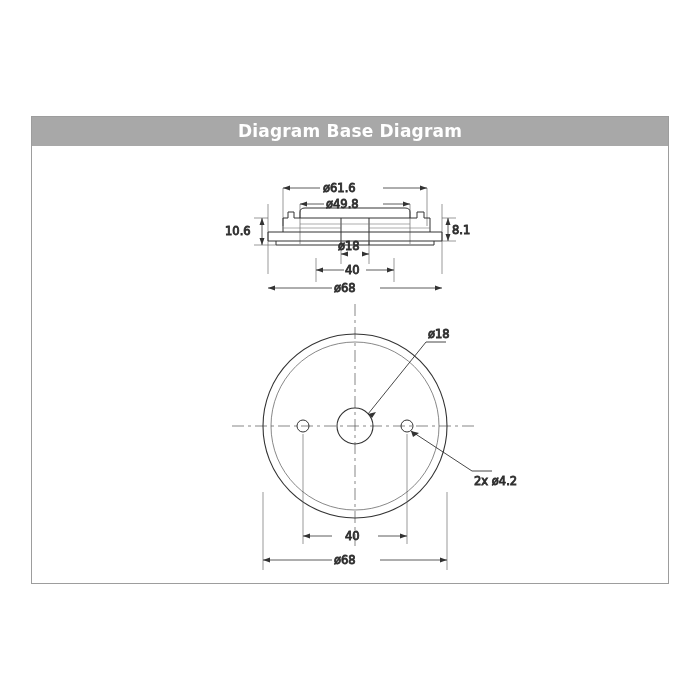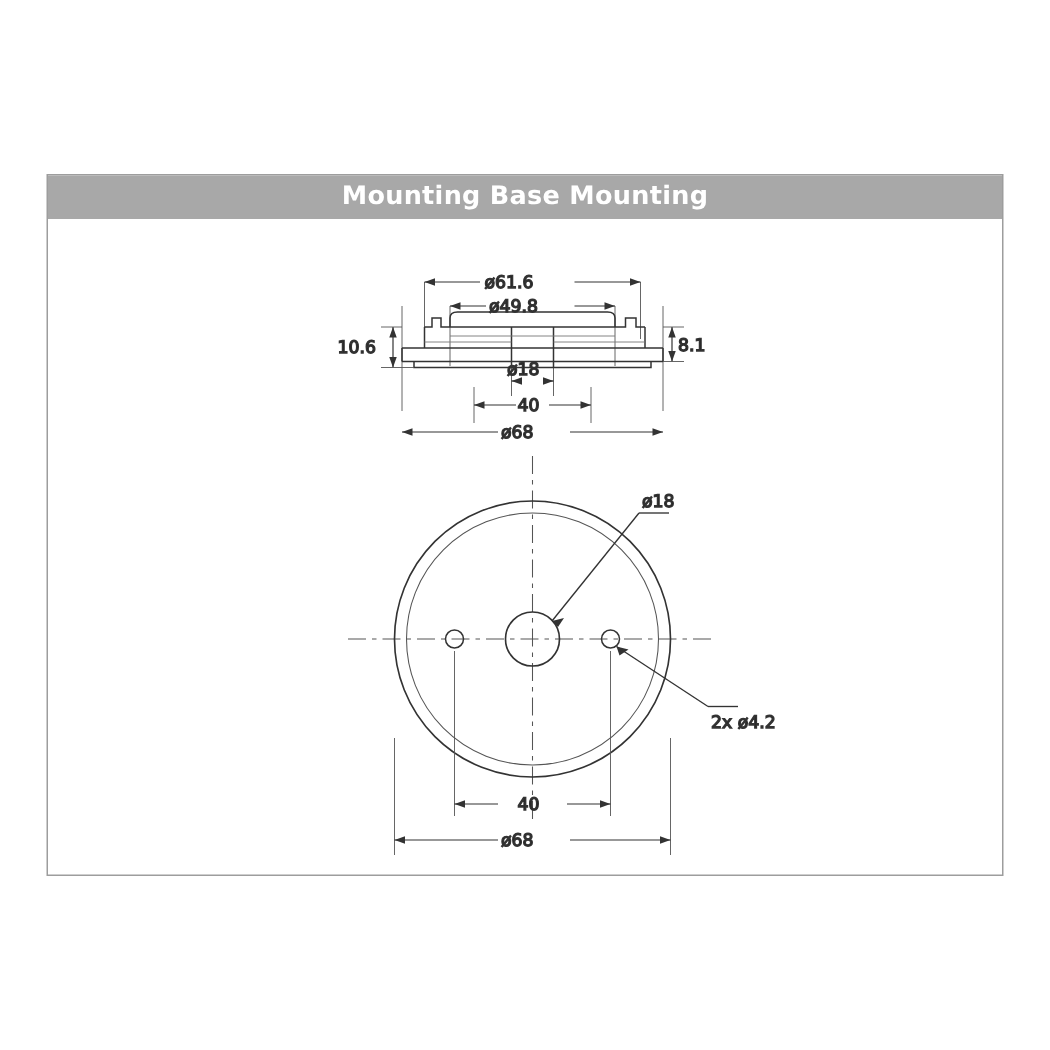--- a/index.html
+++ b/index.html
@@ -59,21 +59,21 @@
     font-family: "DejaVu Sans", sans-serif;
     font-size: 11.5px;
     fill: #1a1a1a;
   }
 </style>
 </head>
 <body>
 
 <div id="root">
   <div class="panel">
-    <div class="panel-title">Mounting Base Mounting</div>
+    <div class="panel-title">Diagram Base Diagram</div>
     <div class="canvas">
       <svg class="drawing" viewBox="0 0 636 438" xmlns="http://www.w3.org/2000/svg">
         <g stroke="#333333" fill="none" stroke-width="0.9">
 
           <g stroke="#555555" stroke-width="0.6">
             <line x1="236" y1="58" x2="236" y2="128"></line>
             <line x1="410" y1="58" x2="410" y2="128"></line>
             <line x1="251" y1="42" x2="251" y2="80"></line>
             <line x1="395" y1="42" x2="395" y2="80"></line>
             <line x1="268" y1="58" x2="268" y2="98"></line>

